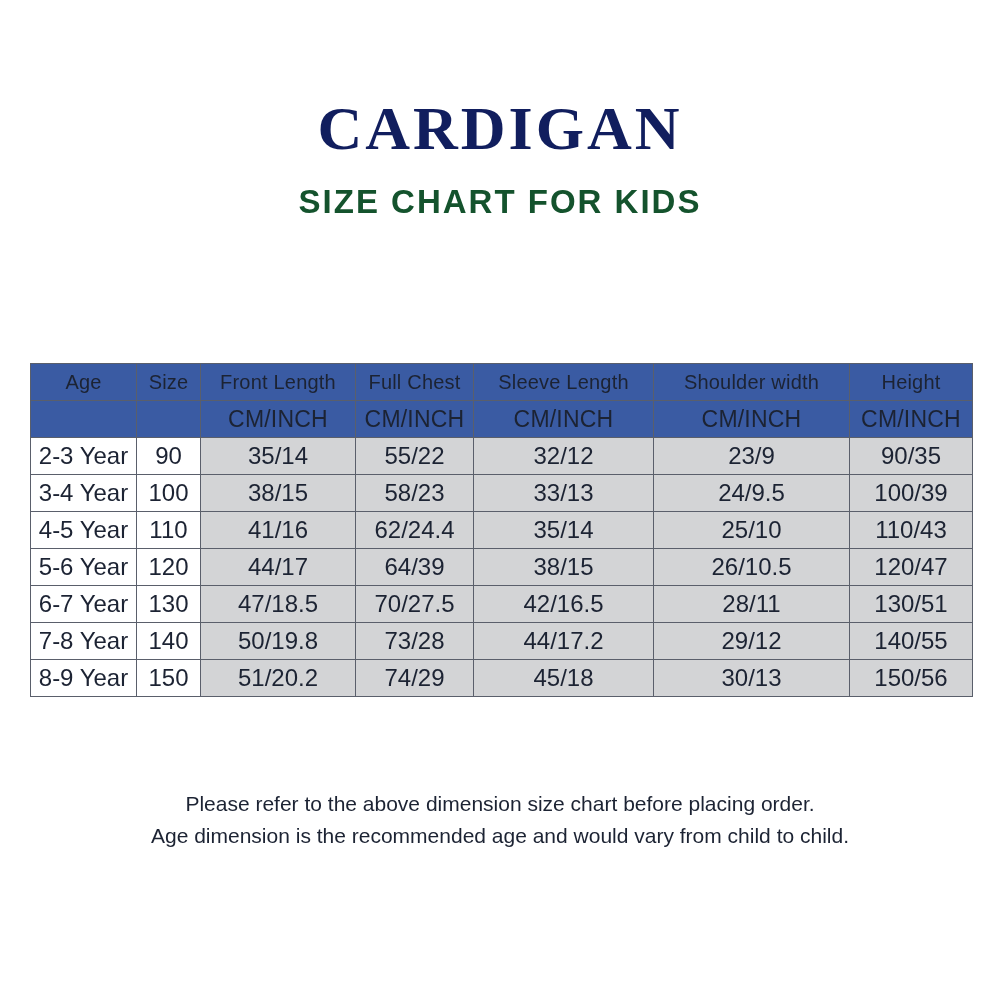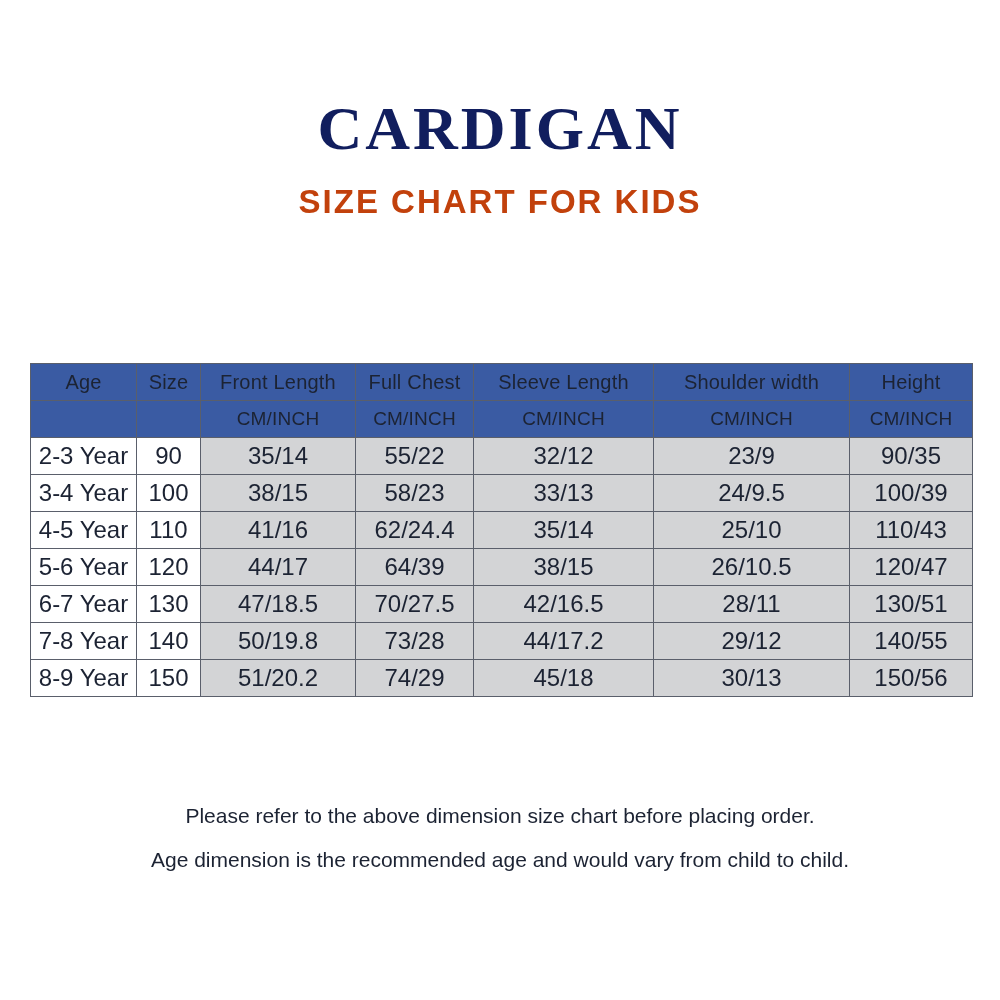--- a/index.html
+++ b/index.html
@@ -31,21 +31,21 @@
     letter-spacing: 3px;
     color: #111e5e;
     line-height: 1.05;
     margin: 0;
   }
   .sub-title {
     font-family: "Liberation Sans", sans-serif;
     font-weight: bold;
     font-size: 33px;
     letter-spacing: 2px;
-    color: #c2410c;
+    color: #14532d;
     margin: 22px 0 0 0;
   }
   .table-wrap {
     position: absolute;
     top: 328px;
     left: 30px;
     width: 942px;
   }
   table.size-chart {
     border-collapse: collapse;
@@ -65,21 +65,21 @@
   }
   thead th {
     background: #3a5ba3;
     color: #ffffff;
     font-weight: normal;
     font-size: 20px;
     letter-spacing: 0.2px;
     border: 1px solid #2f4a85;
   }
   thead tr.unit-row th {
-    font-size: 19px;
+    font-size: 23px;
   }
   tbody td {
     background: #d3d4d6;
     font-size: 24px;
   }
   tbody td.age-cell,
   tbody td.size-cell {
     background: #ffffff;
   }
   col.c-age { width: 106px; }
@@ -94,21 +94,21 @@
     position: absolute;
     top: 788px;
     left: 0;
     width: 1000px;
     text-align: center;
     font-size: 21px;
     line-height: 1.5;
     color: #1c2333;
   }
   .footnotes div {
-    margin: 12px;
+    margin: 0;
   }
 </style>
 </head>
 <body>
 
 <div class="page">
 
   <div class="titles">
     <h1 class="main-title">CARDIGAN</h1>
     <h2 class="sub-title">SIZE CHART FOR KIDS</h2>

